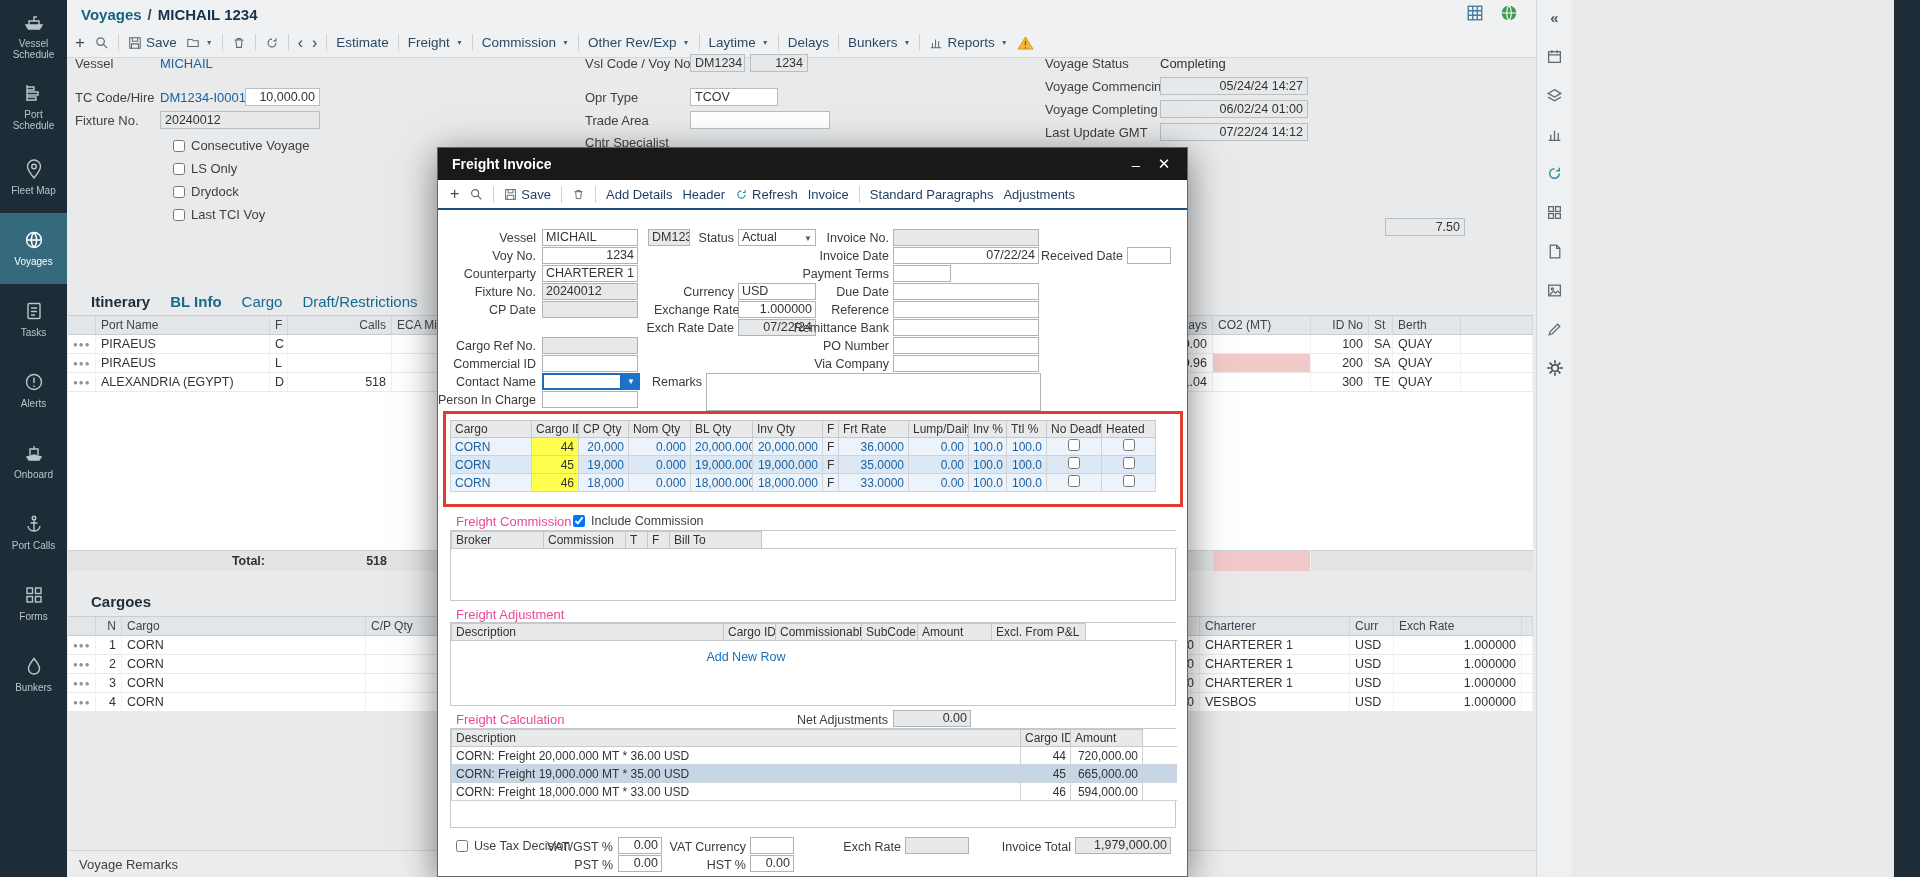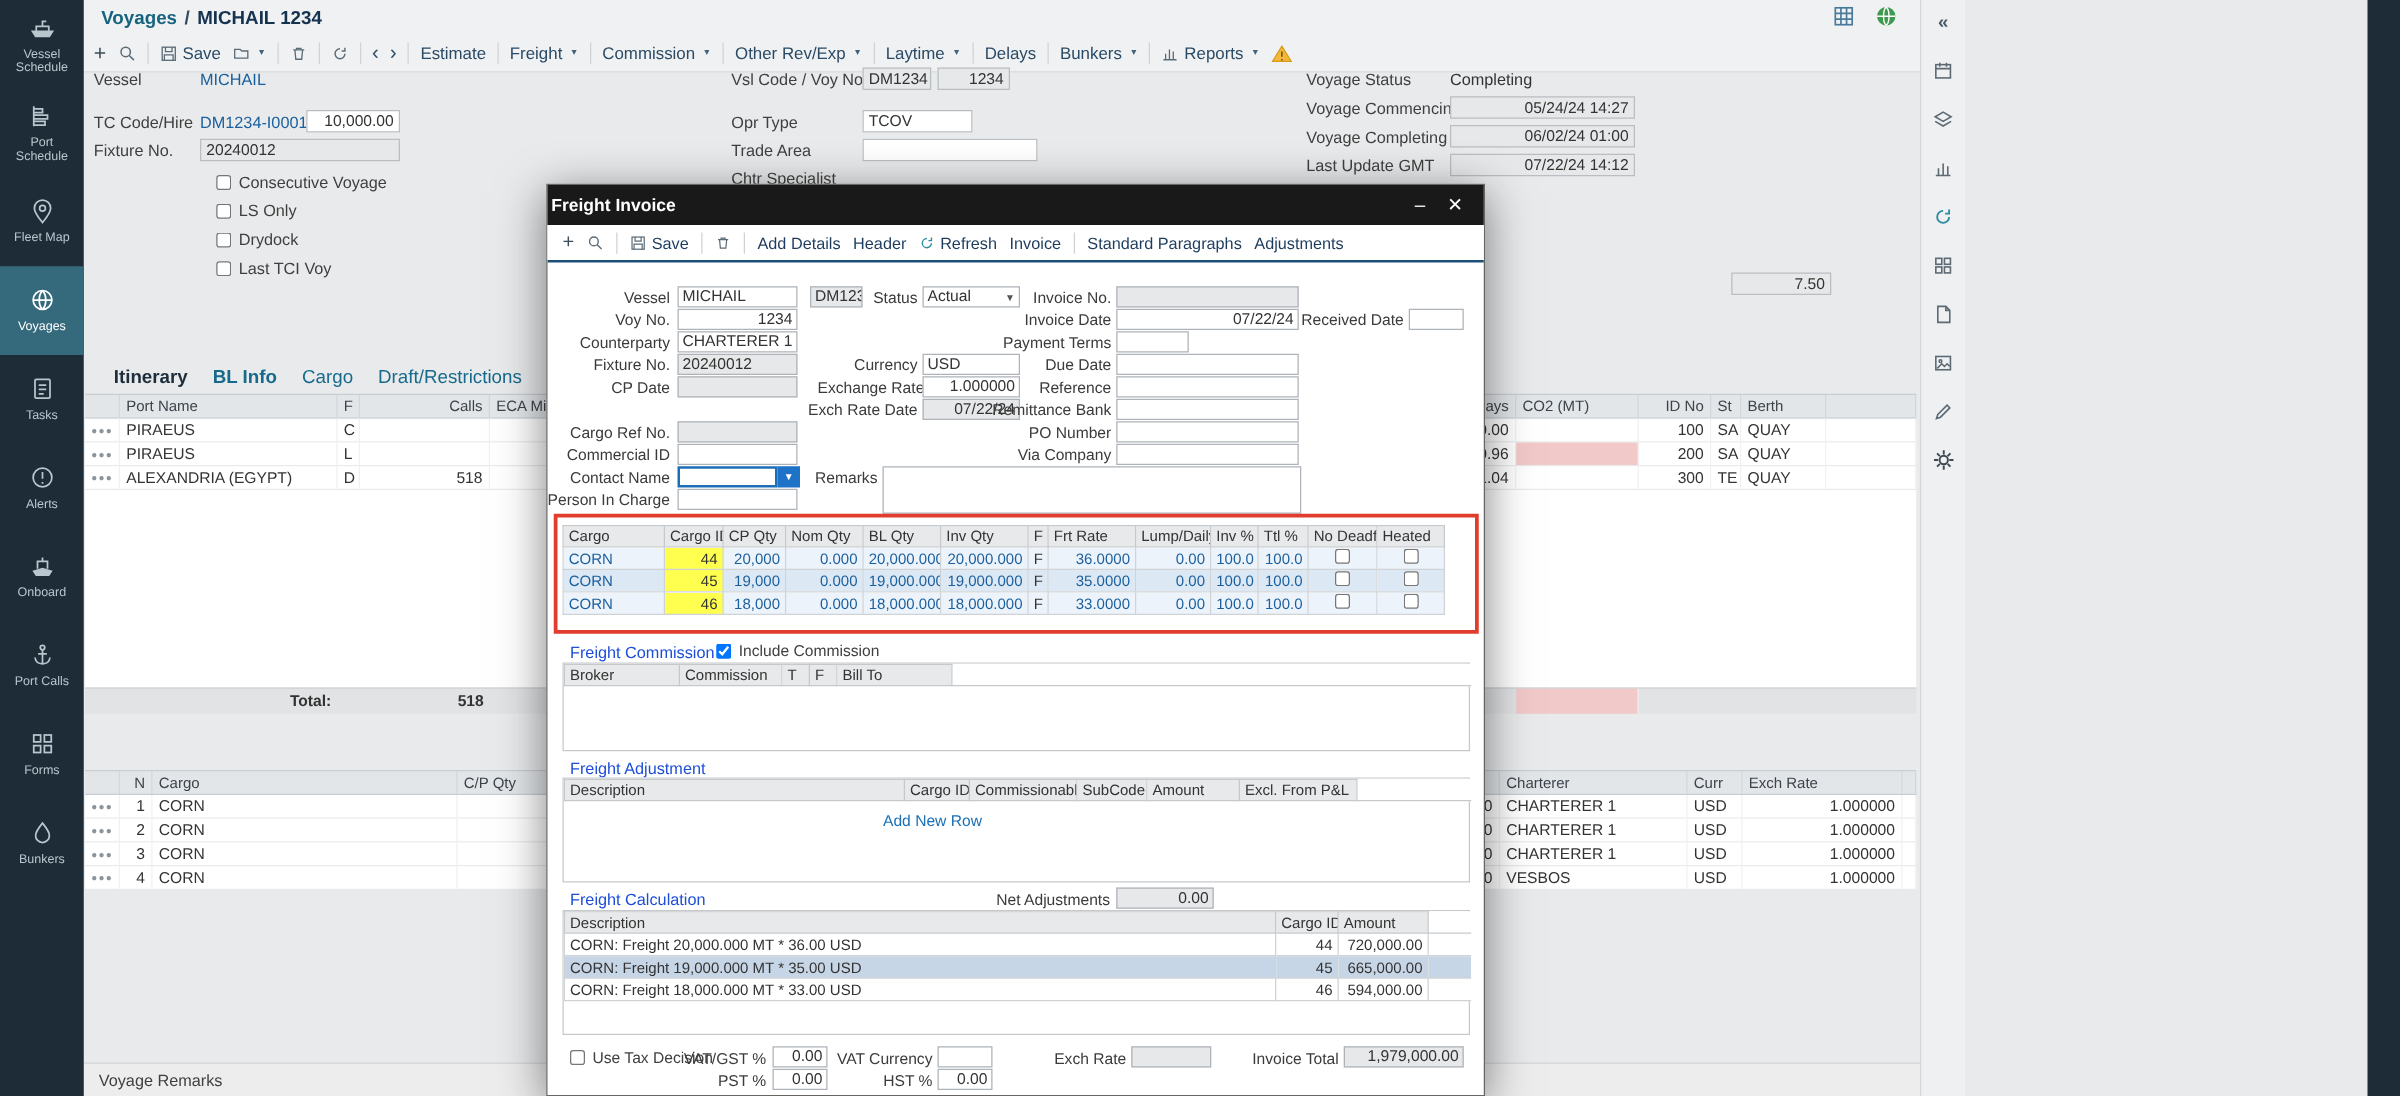--- a/index.html
+++ b/index.html
@@ -50,28 +50,28 @@
 .thead .tc{border-right:1px solid #d3d7db}
 .tc.ra{justify-content:flex-end}
 .tc.sp{flex:1 1 auto;border-right:none}
 .menu-dots{color:#8a949c;font-size:8px;letter-spacing:1px;cursor:pointer}
 .tfill{background:#fff}
 .totbar{display:flex;height:21px;align-items:flex-start;background:#e2e3e4;border-top:1px solid #cfd2d4;font-size:12.5px;font-weight:bold;color:#333}
 .pink{background:#f2c9c9 !important}
 #remarksbar{position:absolute;left:0;top:850px;width:1469px;height:27px;background:#ededee;border-top:1px solid #d2d4d6;display:flex;align-items:center;padding-left:12px;font-size:13px;color:#3f3f3f}
 
 #modal{position:absolute;left:437px;top:147px;width:751px;height:730px;background:#fff;z-index:40;box-shadow:0 8px 35px rgba(0,0,0,.5);border:1px solid #666}
-#mtitle{position:absolute;left:0;top:0;width:100%;height:32px;background:#191919;display:flex;align-items:center;padding-left:3px}
+#mtitle{position:absolute;left:0;top:0;width:100%;height:32px;background:#191919;display:flex;align-items:center;padding-left:14px}
 #mtitle .t{color:#fff;font-size:14px;font-weight:bold}
 .mwin{position:absolute;top:6px;width:22px;height:20px;color:#fff;font-size:15px;display:flex;align-items:center;justify-content:center;cursor:pointer}
 #mtb{position:absolute;left:0;top:32px;width:100%;height:30px;background:#fff;border-bottom:2px solid #1d4e79;display:flex;align-items:center;gap:10px;padding-left:12px}
 #mtb .tbt{color:#1d3c5e;font-size:13px;cursor:pointer;display:flex;align-items:center;gap:4px;white-space:nowrap}
 .ml{position:absolute;font-size:12.5px;color:#3b3b3b;text-align:right;white-space:nowrap}
 .mi{position:absolute;height:17px;border:1px solid #adb3b8;background:#fff;font-size:12.5px;line-height:15px;padding:0 3px;overflow:hidden;white-space:nowrap}
-.slbl{position:absolute;font-size:13px;color:#1d4ed8;white-space:nowrap}
+.slbl{position:absolute;font-size:13px;color:#ec4899;white-space:nowrap}
 .ddbtn{position:absolute;width:18px;height:17px;background:#1e72c8;color:#fff;font-size:8px;display:flex;align-items:center;justify-content:center;cursor:pointer}
 .ddarrow{position:absolute;font-size:8px;color:#555}
 #redbox{position:absolute;left:5px;top:263px;width:740px;height:96px;border:3px solid #e23c2e;z-index:10;pointer-events:none}
 table.grid{border-collapse:collapse;table-layout:fixed;font-size:12px;background:#fff}
 .grid th{background:#e8e9ea;border:1px solid #c6c9cc;font-weight:normal;text-align:left;padding:0 4px;height:17px;overflow:hidden;white-space:nowrap;color:#333}
 .grid td{border:1px solid #cfd3d6;padding:0 4px;height:18px;overflow:hidden;white-space:nowrap}
 .grid td.ctr{text-align:center}
 .blue{color:#1a5f9e}
 .yellow{background:#ffff4f}
 .crowA{background:#edf3fa}
@@ -399,20 +399,23 @@
     <div class="totbar">
       <div class="tc" style="width:202px;justify-content:flex-end;border-right:none">Total:</div>
       <div class="tc ra" style="width:122px;border-right:none">518</div>
       <div class="tc sp"></div>
       <div class="tc" style="width:86px;border-right:none"></div>
       <div class="tc pink" style="width:98px;height:100%"></div>
       <div class="tc" style="width:222px;border-right:none"></div>
     </div>
   </div>
 
+  <div class="sechd" style="left:0;top:588px;width:1465px;height:26px">
+    <span class="stitle">Cargoes</span>
+  </div>
   <div class="abs" style="left:1px;top:616px;width:1465px">
     <div class="thead">
       <div class="tc" style="width:28px"></div>
       <div class="tc ra" style="width:26px">N</div>
       <div class="tc" style="width:244px">Cargo</div>
       <div class="tc" style="width:92px">C/P Qty</div>
       <div class="tc sp"></div>
       <div class="tc" style="width:66px"></div>
       <div class="tc" style="width:150px">Charterer</div>
       <div class="tc" style="width:44px">Curr</div>

